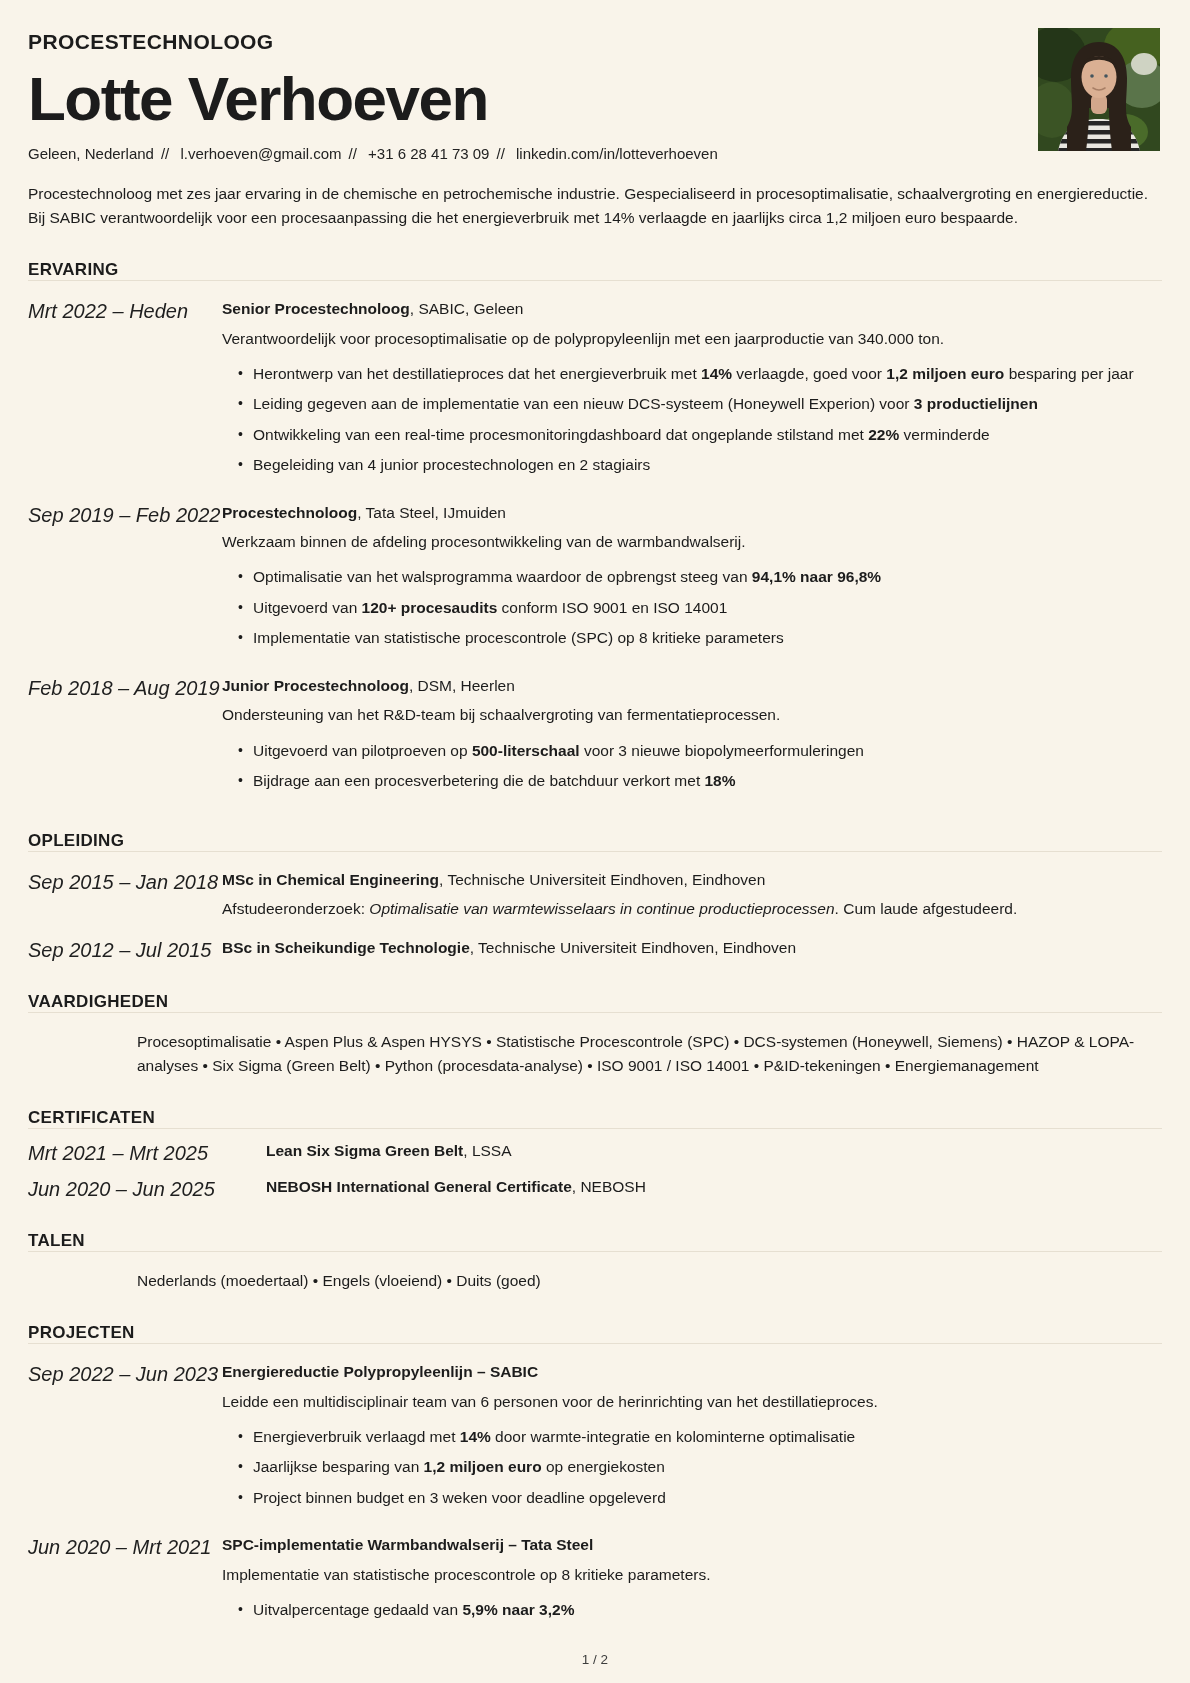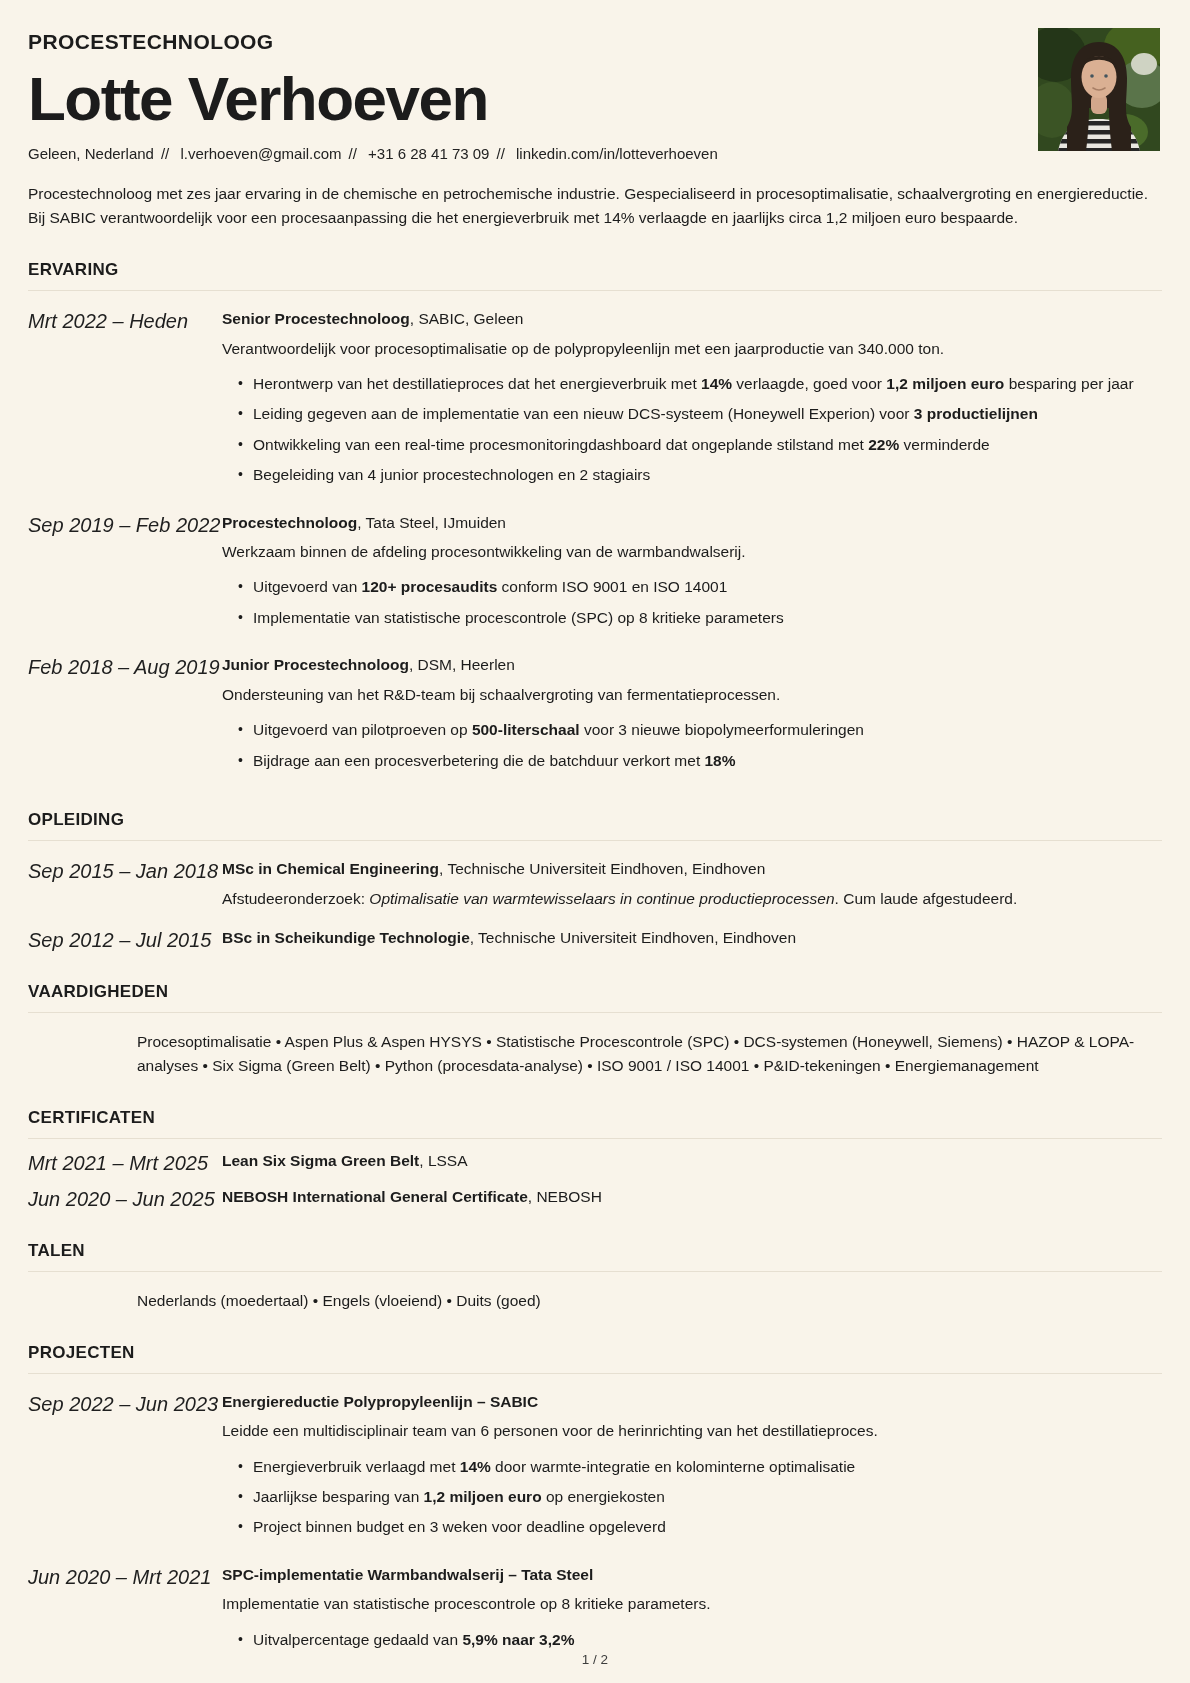--- a/index.html
+++ b/index.html
@@ -40,25 +40,24 @@
     overflow: hidden;
   }
   .summary { line-height: 1.55; margin-bottom: 10px; max-width: 1134px; }
 
   
   .section-title {
     font-size: 17px;
     font-weight: 800;
     letter-spacing: 0.3px;
     margin-top: 30px;
-    padding-bottom: 10px;
     border-bottom: 1px solid #e6dfd1;
   }
   .entry { display: flex; margin-top: 17px; }
-  .entry.compact { margin-top: 11px; }
+  .entry.compact { margin-top: 11px; gap: 44px; }
   .entry-date {
     width: 194px;
     flex: none;
     font-style: italic;
     font-size: 20px;
     color: #1f1f1f;
     padding-top: 2px;
   }
   .entry-body { flex: 1; min-width: 0; }
   .entry-title { font-weight: 700; }
@@ -148,20 +147,21 @@
       </ul>
     </div>
   </div>
 
   <div class="entry">
     <div class="entry-date">Sep 2019 – Feb 2022</div>
     <div class="entry-body">
       <div class="entry-heading"><span class="entry-title">Procestechnoloog</span><span>, Tata Steel, IJmuiden</span></div>
       <div class="entry-desc">Werkzaam binnen de afdeling procesontwikkeling van de warmbandwalserij.</div>
       <ul class="bullets">
+        <li><span>Optimalisatie van het walsprogramma waardoor de opbrengst steeg van </span><span style="font-weight: 700;">94,1% naar 96,8%</span></li>
         <li><span>Uitgevoerd van </span><span style="font-weight: 700;">120+ procesaudits</span><span> conform ISO 9001 en ISO 14001</span></li>
         <li><span>Implementatie van statistische procescontrole (SPC) op 8 kritieke parameters</span></li>
       </ul>
     </div>
   </div>
 
   <div class="entry">
     <div class="entry-date">Feb 2018 – Aug 2019</div>
     <div class="entry-body">
       <div class="entry-heading"><span class="entry-title">Junior Procestechnoloog</span><span>, DSM, Heerlen</span></div>

